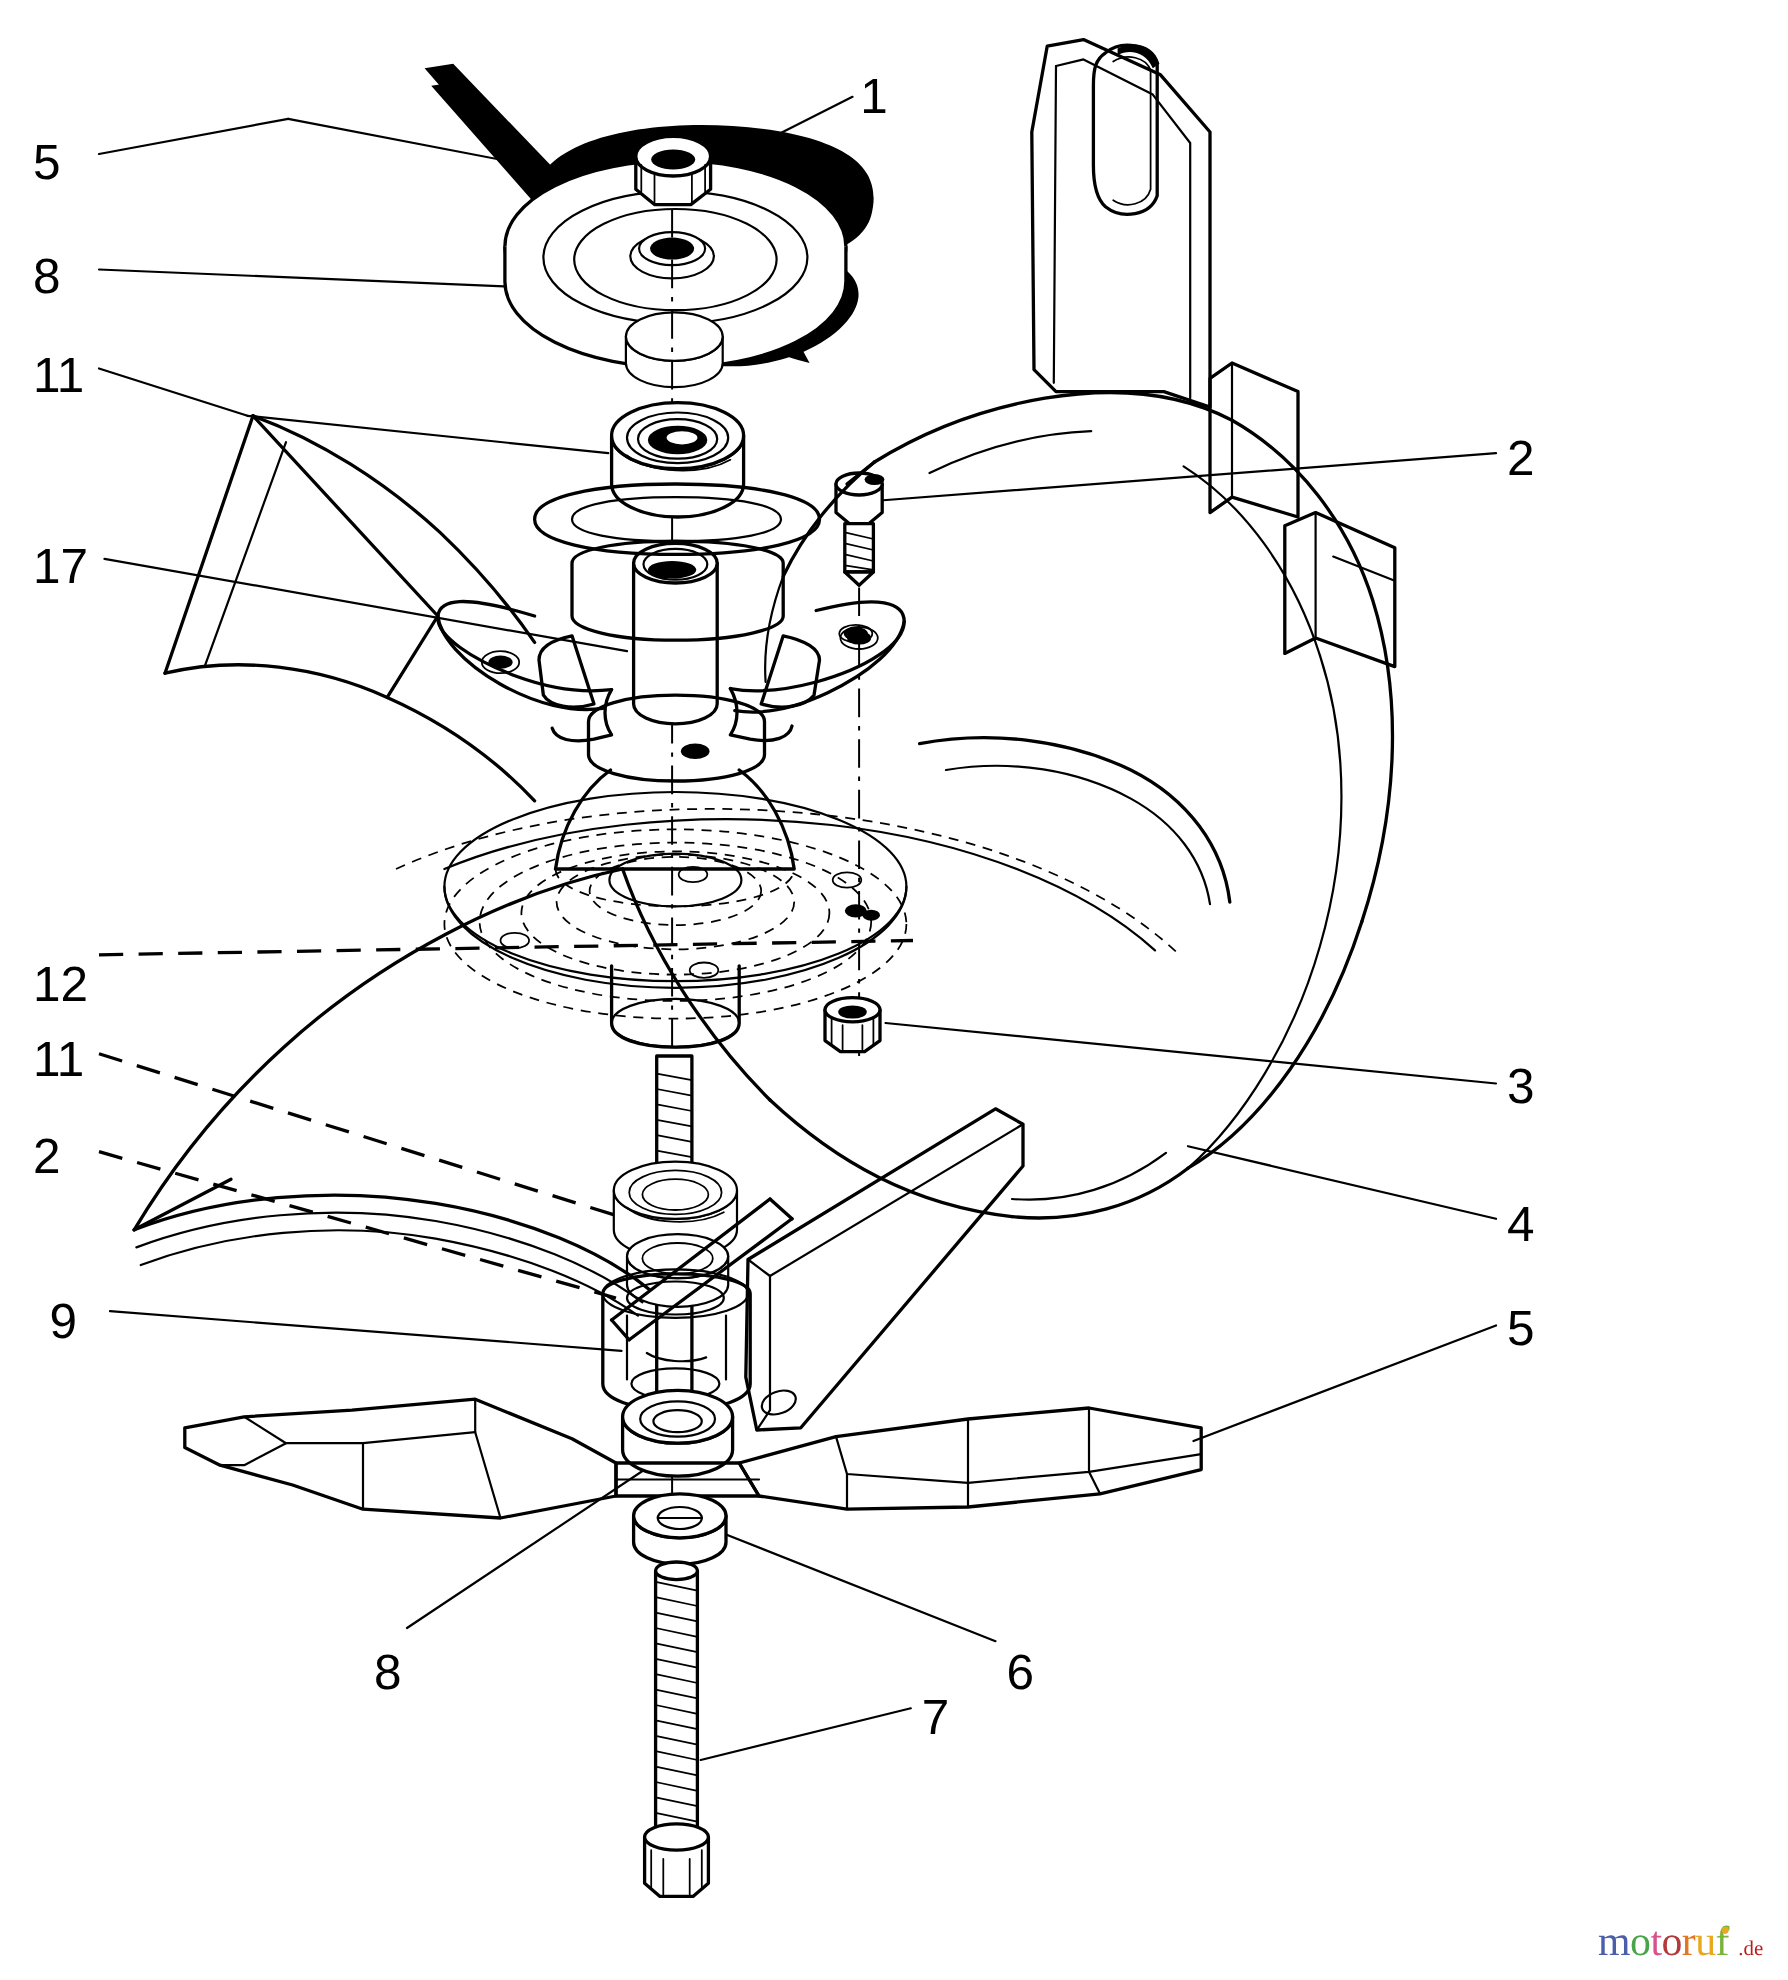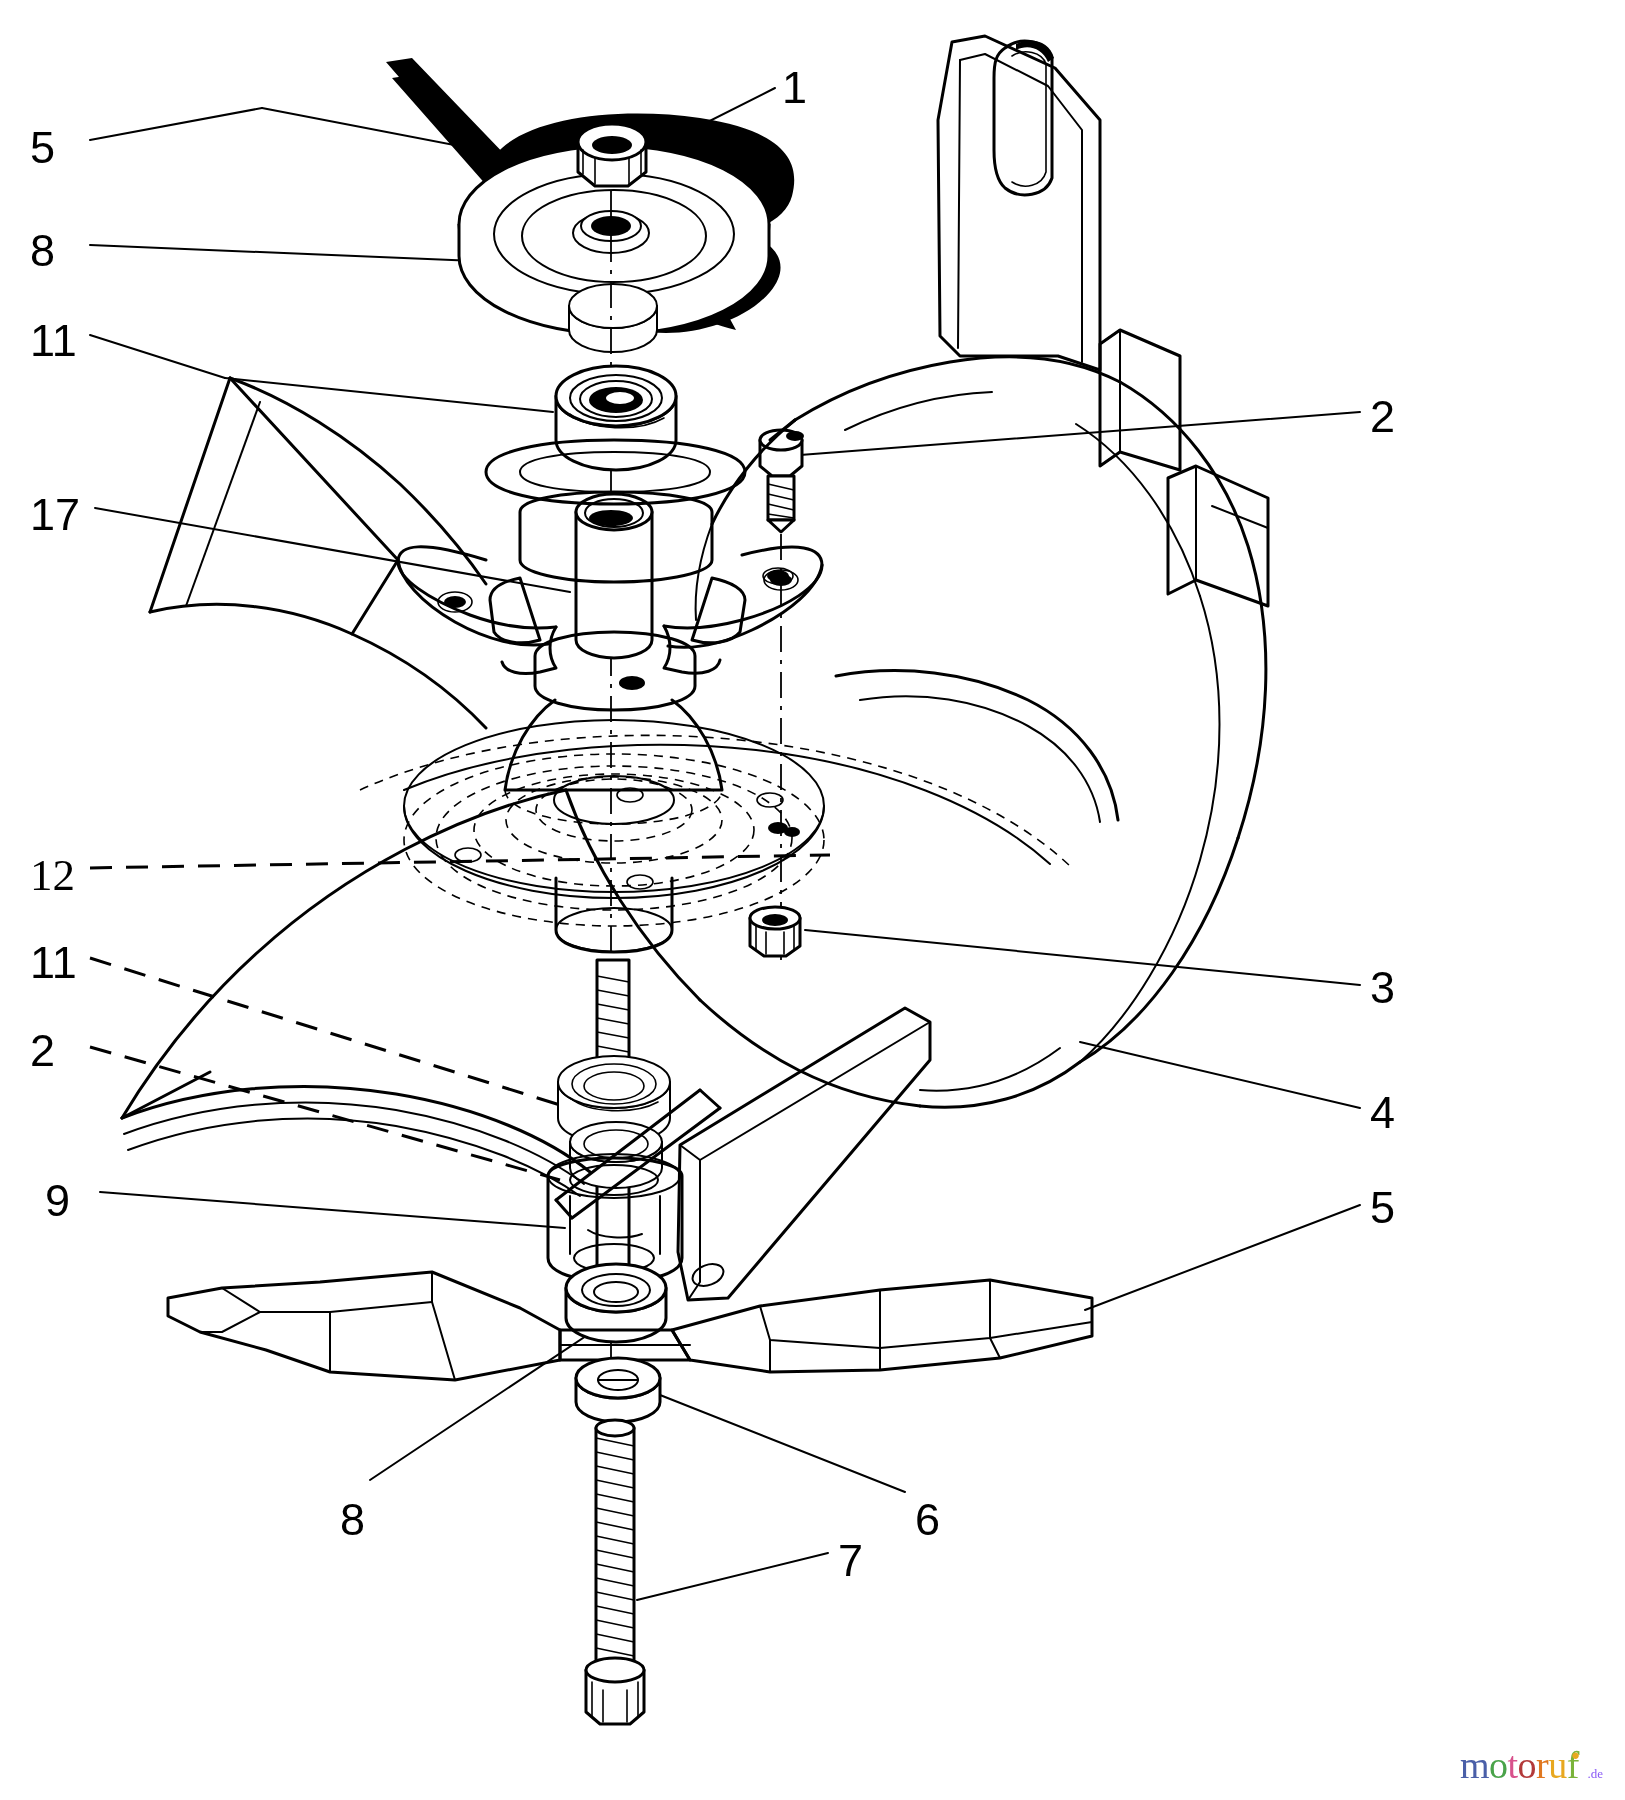--- a/index.html
+++ b/index.html
@@ -47,22 +47,22 @@
     user-select: none;
   }
   #watermark .wm-dot {
     font-size: 15px;
     vertical-align: super;
     position: relative;
     left: -8px;
     top: -4px;
   }
   #watermark .wm-de {
-    font-size: 13px;
-    color: #8b5cf6;
+    font-size: 19px;
+    color: #b91c1c;
     letter-spacing: 0;
   }
 </style>
 </head>
 <body>
 
 <div id="page">
 
   <svg id="diagram-svg" viewBox="0 0 1625 1800" xmlns="http://www.w3.org/2000/svg">
     <defs>
@@ -383,21 +383,21 @@
     </g>
 
   </svg>
 
   <div class="callout-label" style="left:782px;  top:65px;">1</div>
   <div class="callout-label" style="left:30px;   top:125px;">5</div>
   <div class="callout-label" style="left:30px;   top:228px;">8</div>
   <div class="callout-label" style="left:30px;   top:318px;">11</div>
   <div class="callout-label" style="left:30px;   top:492px;">17</div>
   <div class="callout-label" style="left:1370px; top:394px;">2</div>
-  <div class="callout-label" style="left:30px;   top:853px;font-family:Liberation Serif, serif;">12</div>
+  <div class="callout-label" style="left:30px;   top:872px;">12</div>
   <div class="callout-label" style="left:1370px; top:965px;">3</div>
   <div class="callout-label" style="left:30px;   top:940px;">11</div>
   <div class="callout-label" style="left:30px;   top:1028px;">2</div>
   <div class="callout-label" style="left:1370px; top:1090px;">4</div>
   <div class="callout-label" style="left:1370px; top:1185px;">5</div>
   <div class="callout-label" style="left:45px;   top:1178px;">9</div>
   <div class="callout-label" style="left:340px;  top:1497px;">8</div>
   <div class="callout-label" style="left:915px;  top:1497px;">6</div>
   <div class="callout-label" style="left:838px;  top:1538px;">7</div>
 

